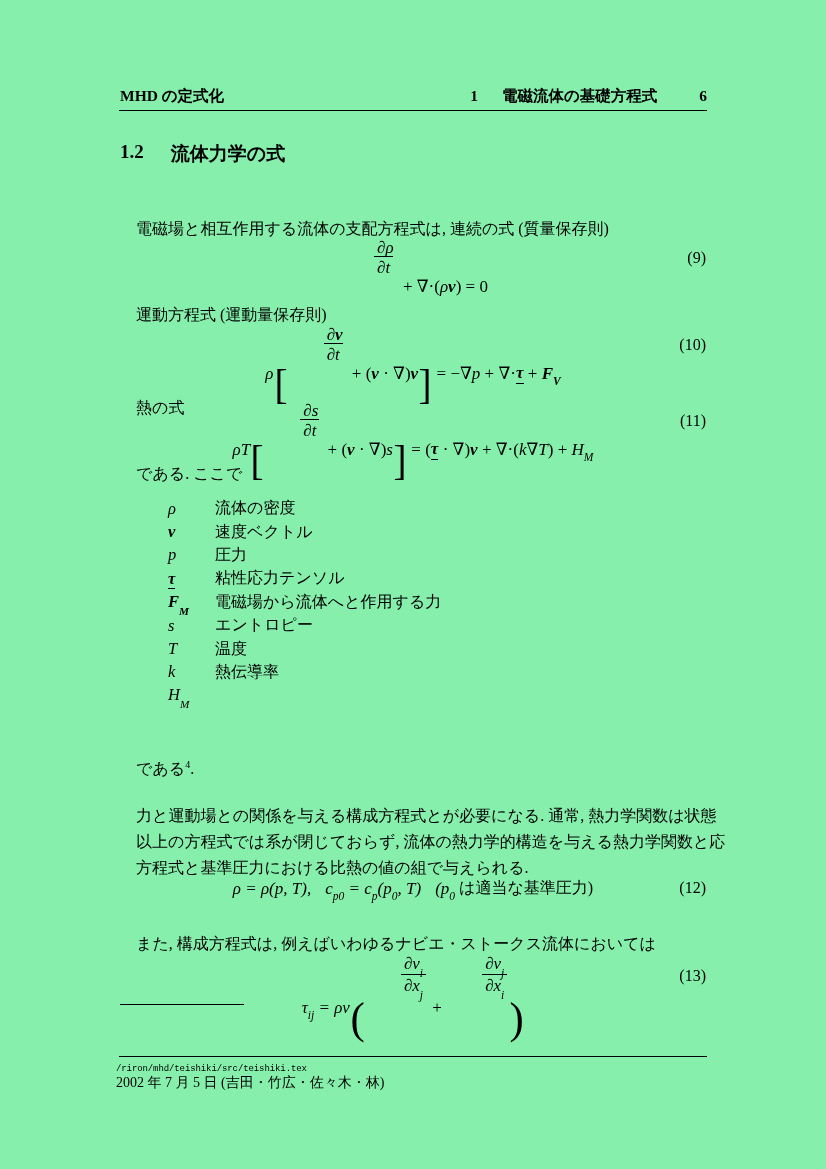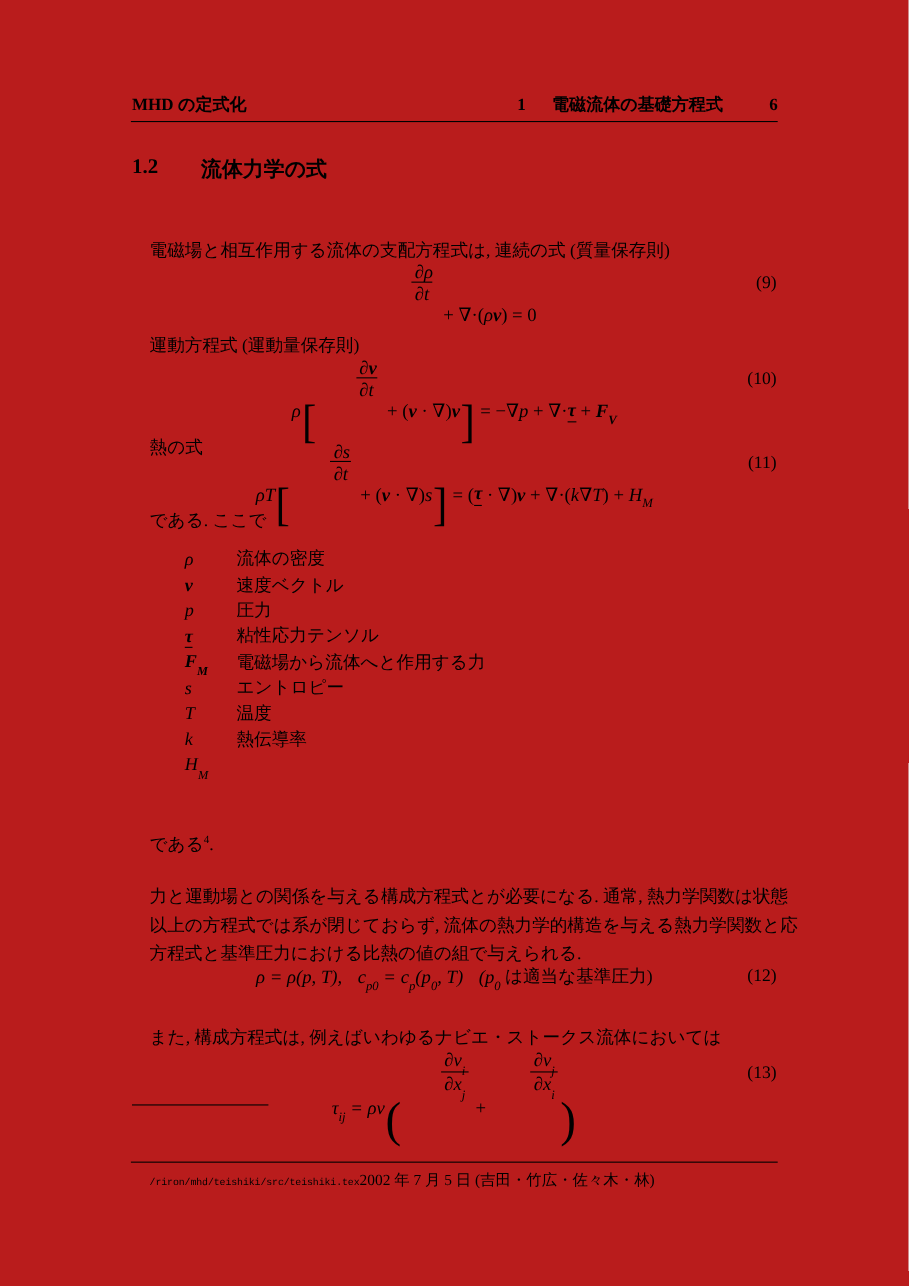--- a/index.html
+++ b/index.html
@@ -1,29 +1,29 @@
 <!DOCTYPE html>
 <html><head>
 <meta charset="utf-8">
 <style>
   html,body{margin:0;padding:0;background:#e8e8e8;}
-  .page{position:relative;width:826px;height:1169px;background:#b91c1c;
+  .page{position:relative;width:826px;height:1169px;background:#86efac;
         font-family:"Liberation Serif","DejaVu Serif",serif;color:#000;overflow:hidden;margin:0 auto;}
   .abs{position:absolute;}
   
   .hdr{top:87px;left:120px;width:587px;display:flex;justify-content:space-between;
        font-weight:bold;font-size:15.5px;line-height:18px;}
   .hdr-right{display:flex;align-items:baseline;}
   .chapnum{margin-right:24px;}
   .pagenum{margin-left:42px;}
   .rule{border-top:1.6px solid #000;height:0;}
   .hdr-rule{top:110px;left:119px;width:588px;}
   
   .section{top:141px;left:120px;font-size:19px;font-weight:bold;display:flex;margin:0;}
-  .secnum{margin-right:39px;}
+  .secnum{margin-right:27px;}
   
   .body{font-size:16px;line-height:18px;margin:16px;left:120px;width:590px;}
   .lines{line-height:26px;}
   sup.fnmark{font-size:10px;vertical-align:super;line-height:0;}
   
   .eq{left:120px;width:586px;display:flex;justify-content:center;align-items:center;}
   .math{font-size:17px;white-space:pre;display:flex;align-items:flex-end;}
   .math > span{display:inline-block;}
   .it{font-style:italic;}
   .bi{font-style:italic;font-weight:bold;}
@@ -37,21 +37,21 @@
   .eqnum{position:absolute;right:0;top:50%;transform:translateY(-50%);font-size:16px;}
   .gap14{margin-left:14px;}
   
   .symlist{top:497px;left:168px;font-size:16px;}
   .symrow{display:flex;height:23.4px;align-items:center;}
   .symcol{width:47px;font-size:16.5px;}
   
   .fn-rule{top:1004px;left:120px;width:124px;border-top:1px solid #000;}
   .footnote{top:1009px;left:120px;width:587px;font-size:13px;line-height:17px;text-indent:14px;}
   .ftr-rule{top:1056px;left:119px;width:588px;border-top:1px solid #000;}
-  .footer{top:1064px;left:136px;width:587px;display:flex;align-items:baseline;}
+  .footer{top:1064px;left:116px;width:587px;display:flex;align-items:baseline;flex-direction:column;}
   .path{font-family:"Liberation Mono","DejaVu Sans Mono",monospace;font-size:9px;letter-spacing:-0.1px;}
   .date{font-size:14px;}
 </style>
 </head>
 <body>
 
 <div class="page">
 
   <div class="abs hdr">
     <span>MHD の定式化</span>

